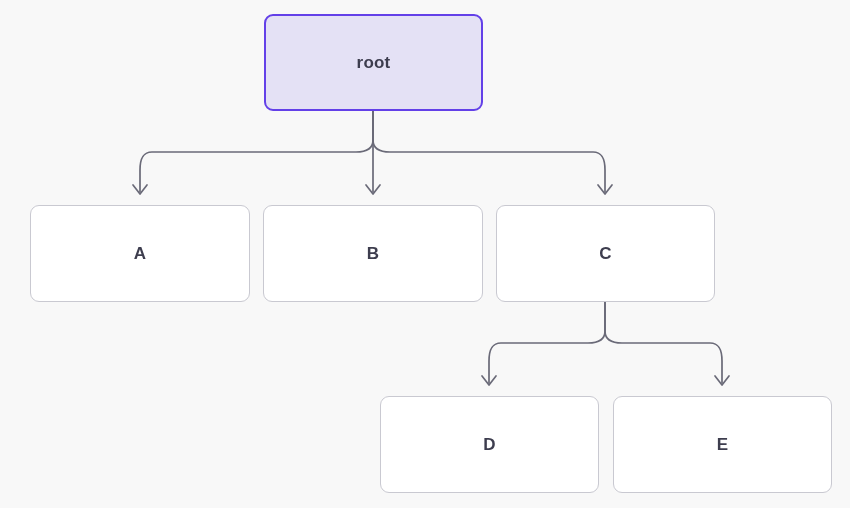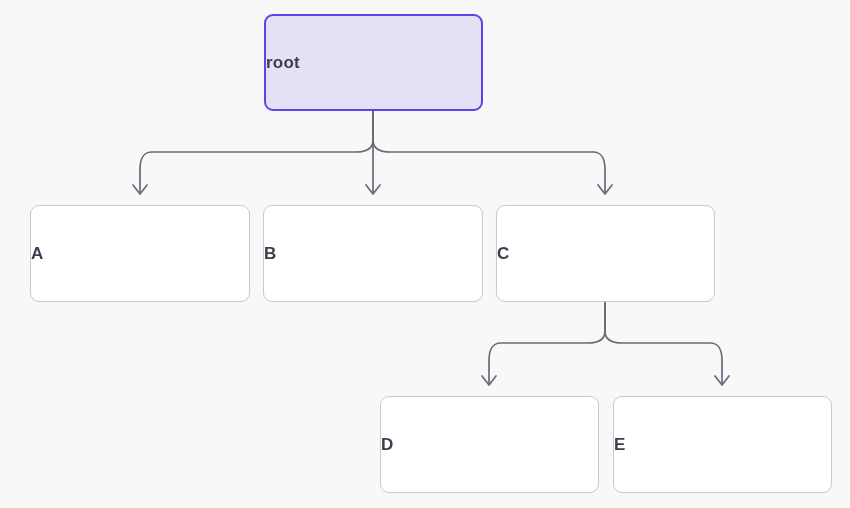--- a/index.html
+++ b/index.html
@@ -26,21 +26,21 @@
     top: 0;
     width: 850px;
     height: 508px;
     pointer-events: none;
   }
   .node {
     position: absolute;
     box-sizing: border-box;
     display: flex;
     align-items: center;
-    justify-content: flex-start;
+    justify-content: center;
     border-radius: 9px;
     background: #ffffff;
     border: 1.6px solid #c9c9d1;
   }
   .node.root-node {
     background: #e4e1f5;
     border: 2.2px solid #6340e8;
     border-radius: 9px;
   }
   .node-label {

